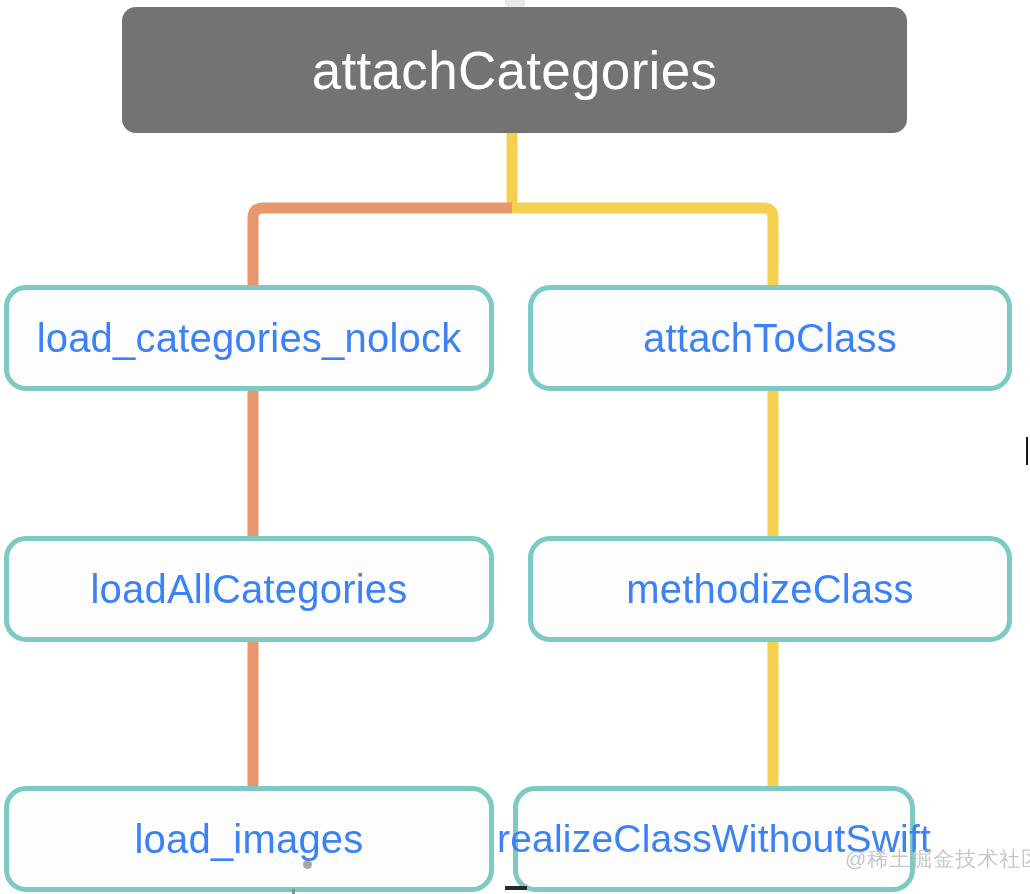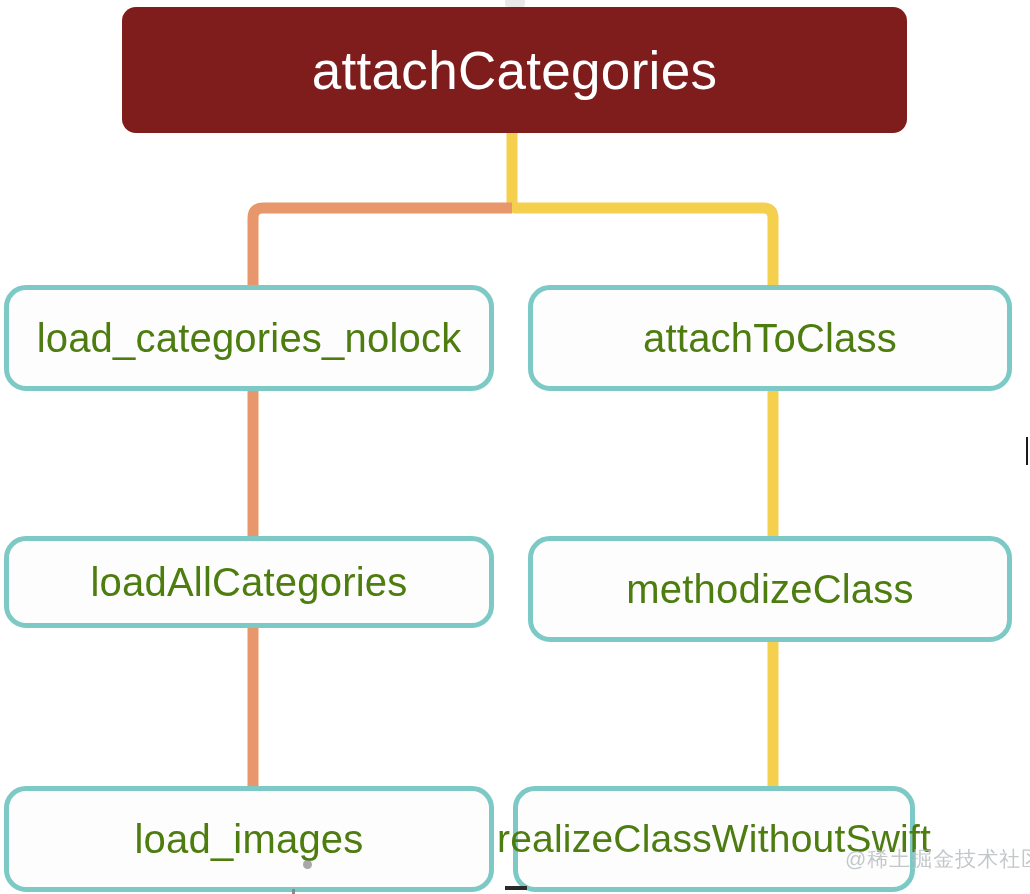--- a/index.html
+++ b/index.html
@@ -31,31 +31,31 @@
     position: absolute;
     z-index: 2;
     box-sizing: border-box;
     display: flex;
     align-items: center;
     justify-content: center;
     text-align: center;
     white-space: nowrap;
   }
   .node-root {
-    background: #7f1d1d;
+    background: #737373;
     border-radius: 14px;
     color: #ffffff;
     font-size: 53px;
     letter-spacing: 0.3px;
   }
   .node-box {
     background: #fdfdfd;
     border: 5px solid #7cc9c5;
     border-radius: 22px;
-    color: #4d7c0f;
+    color: #3b82f6;
     font-size: 40px;
     letter-spacing: 0.2px;
   }
   .node-box.small-text {
     font-size: 39px;
   }
   
   #top-stub {
     position: absolute;
     left: 505px;
@@ -133,21 +133,21 @@
   <div id="top-stub"></div>
 
   <div class="node node-root" style="left:122px; top:7px; width:785px; height:126px;">
     <span>attachCategories</span>
   </div>
 
   <div class="node node-box" style="left:4px; top:285px; width:490px; height:106px;">
     <span>load_categories_nolock</span>
   </div>
 
-  <div class="node node-box" style="left:4px; top:536px; width:490px; height:92px;">
+  <div class="node node-box" style="left:4px; top:536px; width:490px; height:106px;">
     <span>loadAllCategories</span>
   </div>
 
   <div class="node node-box" style="left:4px; top:786px; width:490px; height:106px;border-radius:22px;">
     <span>load_images</span>
   </div>
 
   <div class="node node-box" style="left:528px; top:285px; width:484px; height:106px;">
     <span>attachToClass</span>
   </div>

